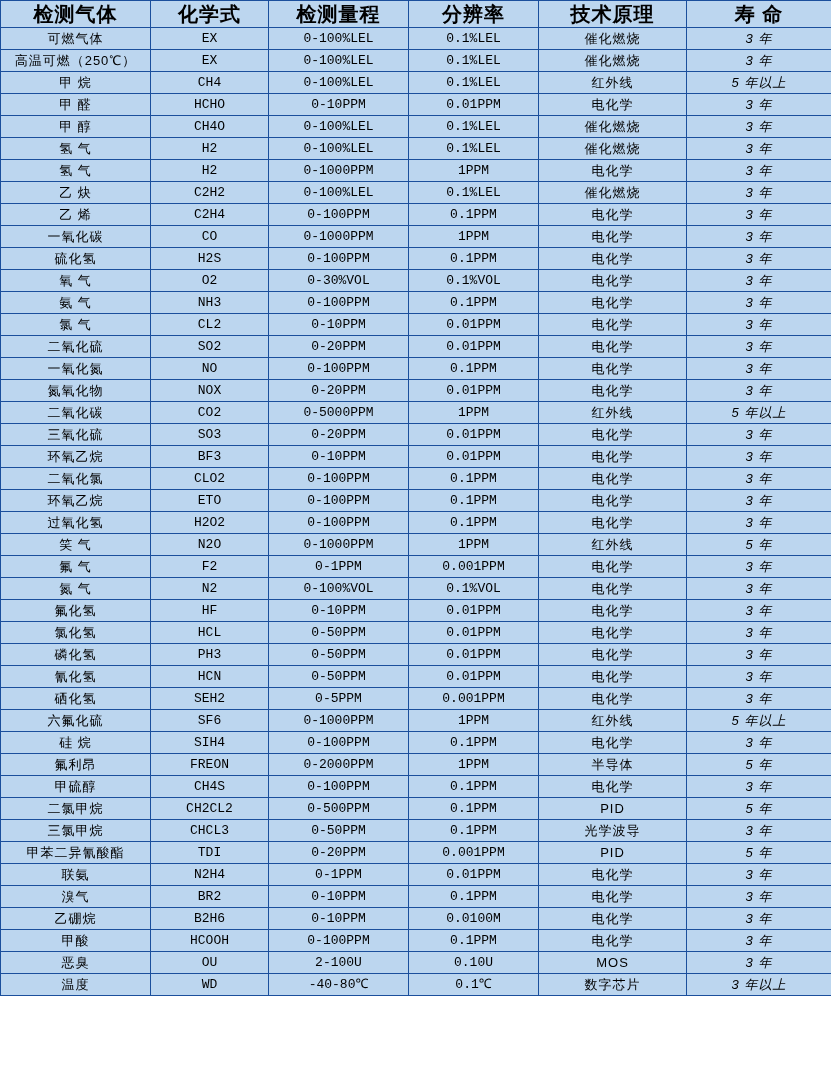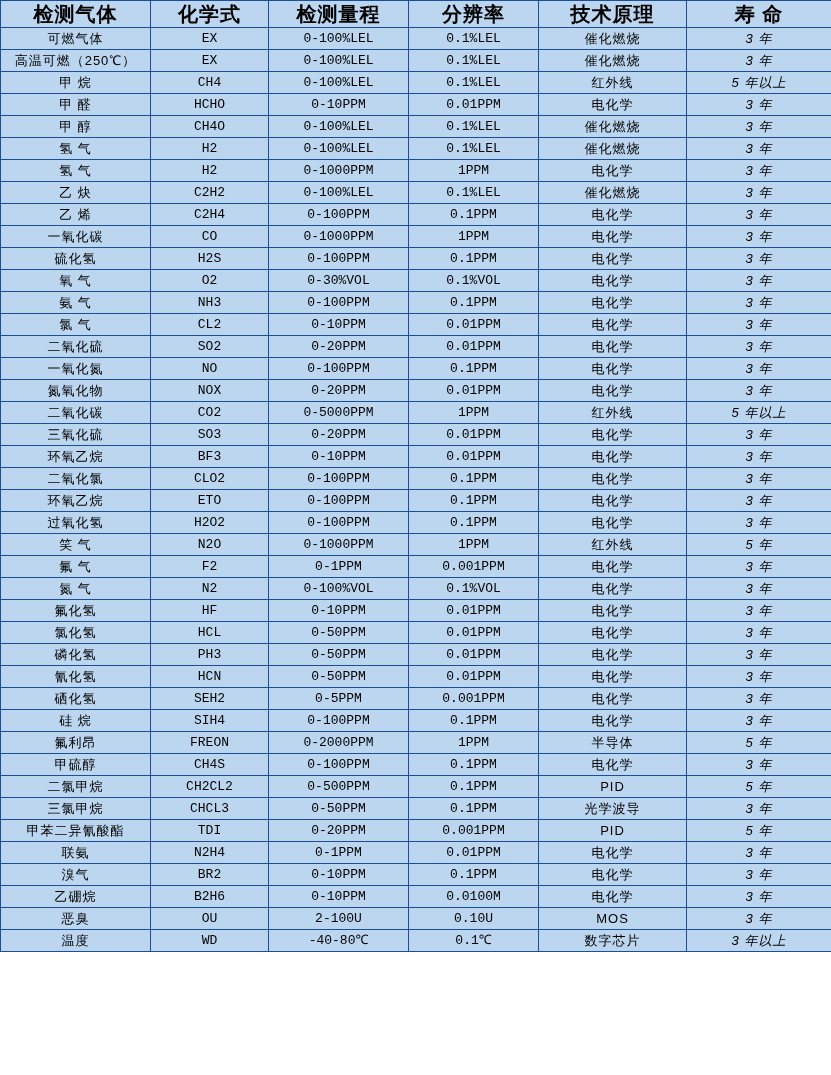--- a/index.html
+++ b/index.html
@@ -319,20 +319,28 @@
       </tr>
       <tr>
         <td class="col-name">硒化氢</td>
         <td class="col-formula">SEH2</td>
         <td class="col-range">0-5PPM</td>
         <td class="col-resolution">0.001PPM</td>
         <td class="col-principle">电化学</td>
         <td class="col-life">3 年</td>
       </tr>
       <tr>
+        <td class="col-name">六氟化硫</td>
+        <td class="col-formula">SF6</td>
+        <td class="col-range">0-1000PPM</td>
+        <td class="col-resolution">1PPM</td>
+        <td class="col-principle">红外线</td>
+        <td class="col-life">5 年以上</td>
+      </tr>
+      <tr>
         <td class="col-name">硅 烷</td>
         <td class="col-formula">SIH4</td>
         <td class="col-range">0-100PPM</td>
         <td class="col-resolution">0.1PPM</td>
         <td class="col-principle">电化学</td>
         <td class="col-life">3 年</td>
       </tr>
       <tr>
         <td class="col-name">氟利昂</td>
         <td class="col-formula">FREON</td>
@@ -391,20 +399,28 @@
       </tr>
       <tr>
         <td class="col-name">乙硼烷</td>
         <td class="col-formula">B2H6</td>
         <td class="col-range">0-10PPM</td>
         <td class="col-resolution">0.0100M</td>
         <td class="col-principle">电化学</td>
         <td class="col-life">3 年</td>
       </tr>
       <tr>
+        <td class="col-name">甲酸</td>
+        <td class="col-formula">HCOOH</td>
+        <td class="col-range">0-100PPM</td>
+        <td class="col-resolution">0.1PPM</td>
+        <td class="col-principle">电化学</td>
+        <td class="col-life">3 年</td>
+      </tr>
+      <tr>
         <td class="col-name">恶臭</td>
         <td class="col-formula">OU</td>
         <td class="col-range">2-100U</td>
         <td class="col-resolution">0.10U</td>
         <td class="col-principle">MOS</td>
         <td class="col-life">3 年</td>
       </tr>
       <tr>
         <td class="col-name">温度</td>
         <td class="col-formula">WD</td>

